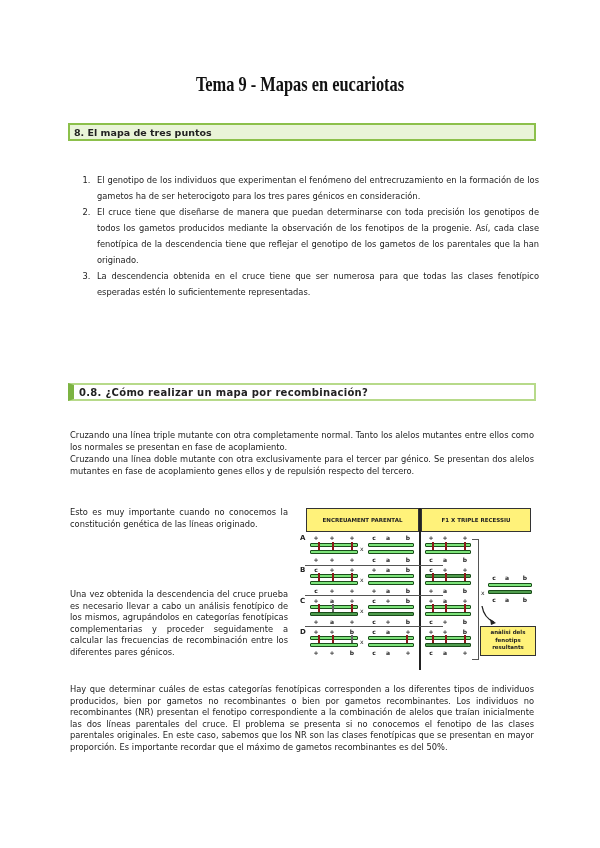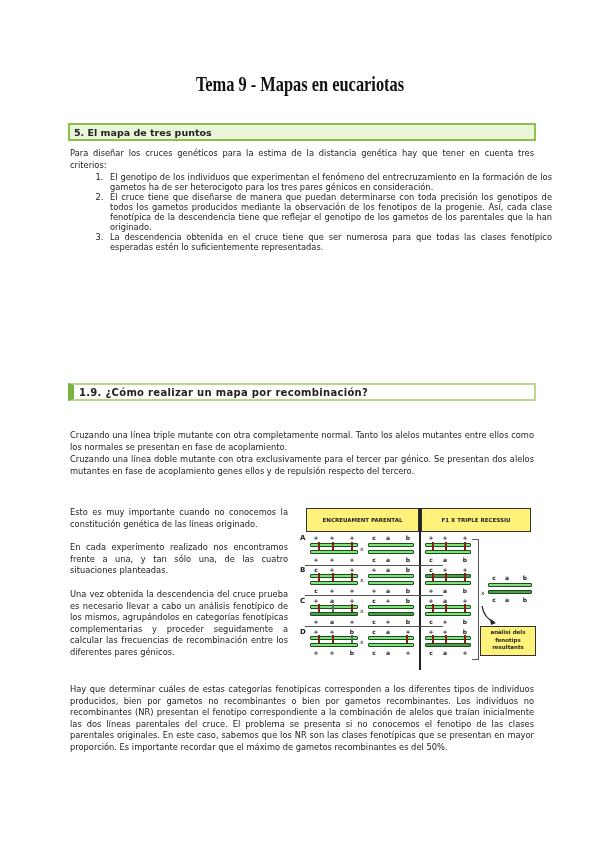--- a/index.html
+++ b/index.html
@@ -9,22 +9,22 @@
   .title { position:absolute; left:0; top:72px; width:600px; text-align:center;
            font-family:"Liberation Serif", serif; font-weight:bold; font-size:21px;
            letter-spacing:0px; color:#111; transform:scaleX(0.78); transform-origin:center; }
   .h1box { position:absolute; left:68px; top:123px; width:468px; height:18px;
            background:#e9f4d8; border:2px solid #8cc04b; box-sizing:border-box;
            font-size:9.5px; font-weight:bold; color:#222; padding:2px 4px; line-height:12px; }
   .h2box { position:absolute; left:68px; top:383px; width:468px; height:18px;
            background:#fff; border:2px solid #b7da8a; border-left:6px solid #7cb342; box-sizing:border-box;
            font-size:10px; font-weight:bold; color:#222; padding:1px 5px; line-height:13px; letter-spacing:0.3px; }
   .p { position:absolute; font-size:8.3px; line-height:11.6px; color:#222; text-align:justify; }
-  ol.crit { position:absolute; left:88px; top:172px; width:446px; margin:0; padding:0 0 0 18px;
-            font-size:8.3px; line-height:10px; text-align:justify; }
+  ol.crit { position:absolute; left:75px; top:172px; width:446px; margin:0; padding:0 0 0 18px;
+            font-size:8.3px; line-height:16px; text-align:justify; }
   ol.crit li { padding-left:4px; }
   .italic { font-style:italic; }
   
   .fig { position:absolute; left:300px; top:508px; width:240px; height:170px; }
   .fighdr { position:absolute; top:0; height:24px; background:#fff27a; border:1px solid #333; box-sizing:border-box;
             font-size:5.5px; font-weight:bold; text-align:center; line-height:22px; }
   .vline { position:absolute; left:119px; top:0; width:2px; height:162px; background:#222; }
   .hline { position:absolute; height:1px; background:#555; }
   .chrom { position:absolute; height:4px; background:#7de37a; border:1px solid #1a4d1a; box-sizing:border-box; border-radius:1px; }
   .chrom.dark { background:#4f9c4d; }
@@ -37,39 +37,37 @@
           font-size:5.5px; font-weight:bold; text-align:center; line-height:7.5px; padding-top:2px; }
   .bracket { position:absolute; border:1px solid #555; border-left:none; }
 </style>
 </head>
 <body>
 
 <div class="page">
 
   <div class="title">Tema 9 - Mapas en eucariotas</div>
 
-  <div class="h1box">5. El mapa de tres puntos</div>
-
-  <div class="p" style="left:70px; top:148px; width:464px;">Para diseñar los cruces genéticos para la estima de la distancia genética hay que tener en cuenta tres criterios:</div>
+  <div class="h1box">8. El mapa de tres puntos</div>
+
 
   <ol class="crit">
     <li>El genotipo de los individuos que experimentan el fenómeno del entrecruzamiento en la formación de los gametos ha de ser heterocigoto para los tres pares génicos en consideración.</li>
     <li>El cruce tiene que diseñarse de manera que puedan determinarse con toda precisión los genotipos de todos los gametos producidos mediante la observación de los fenotipos de la progenie. Así, cada clase fenotípica de la descendencia tiene que reflejar el genotipo de los gametos de los parentales que la han originado.</li>
     <li>La descendencia obtenida en el cruce tiene que ser numerosa para que todas las clases fenotípico esperadas estén lo suficientemente representadas.</li>
   </ol>
 
 
 
-  <div class="h2box">1.9. ¿Cómo realizar un mapa por recombinación?</div>
+  <div class="h2box">0.8. ¿Cómo realizar un mapa por recombinación?</div>
 
   <div class="p" style="left:70px; top:430px; width:464px;">Cruzando una línea triple mutante con otra completamente normal. Tanto los alelos mutantes entre ellos como los normales se presentan en fase de acoplamiento.</div>
   <div class="p" style="left:70px; top:454px; width:464px;">Cruzando una línea doble mutante con otra exclusivamente para el tercer par génico. Se presentan dos alelos mutantes en fase de acoplamiento genes ellos y de repulsión respecto del tercero.</div>
 
   <div class="p" style="left:70px; top:507px; width:218px;">Esto es muy importante cuando no conocemos la constitución genética de las líneas originado.</div>
-  <div class="p" style="left:70px; top:542px; width:218px;">En cada experimento realizado nos encontramos frente a una, y tan sólo una, de las cuatro situaciones planteadas.</div>
   <div class="p" style="left:70px; top:589px; width:218px;">Una vez obtenida la descendencia del cruce prueba es necesario llevar a cabo un análisis fenotípico de los mismos, agrupándolos en categorías fenotípicas complementarias y proceder seguidamente a calcular las frecuencias de recombinación entre los diferentes pares génicos.</div>
 
   <div class="p" style="left:70px; top:684px; width:464px;">Hay que determinar cuáles de estas categorías fenotípicas corresponden a los diferentes tipos de individuos producidos, bien por gametos no recombinantes o bien por gametos recombinantes. Los individuos no recombinantes (NR) presentan el fenotipo correspondiente a la combinación de alelos que traían inicialmente las dos líneas parentales del cruce. El problema se presenta si no conocemos el fenotipo de las clases parentales originales. En este caso, sabemos que los NR son las clases fenotípicas que se presentan en mayor proporción. Es importante recordar que el máximo de gametos recombinantes es del 50%.</div>
 
   <div class="fig">
     <div class="fighdr" style="left:6px; width:113px;">ENCREUAMENT PARENTAL</div>
     <div class="fighdr" style="left:121px; width:110px;">F1 X TRIPLE RECESSIU</div>
     <div class="vline"></div>
 
     <div class="hline" style="left:5px; top:57px; width:138px;"></div>

